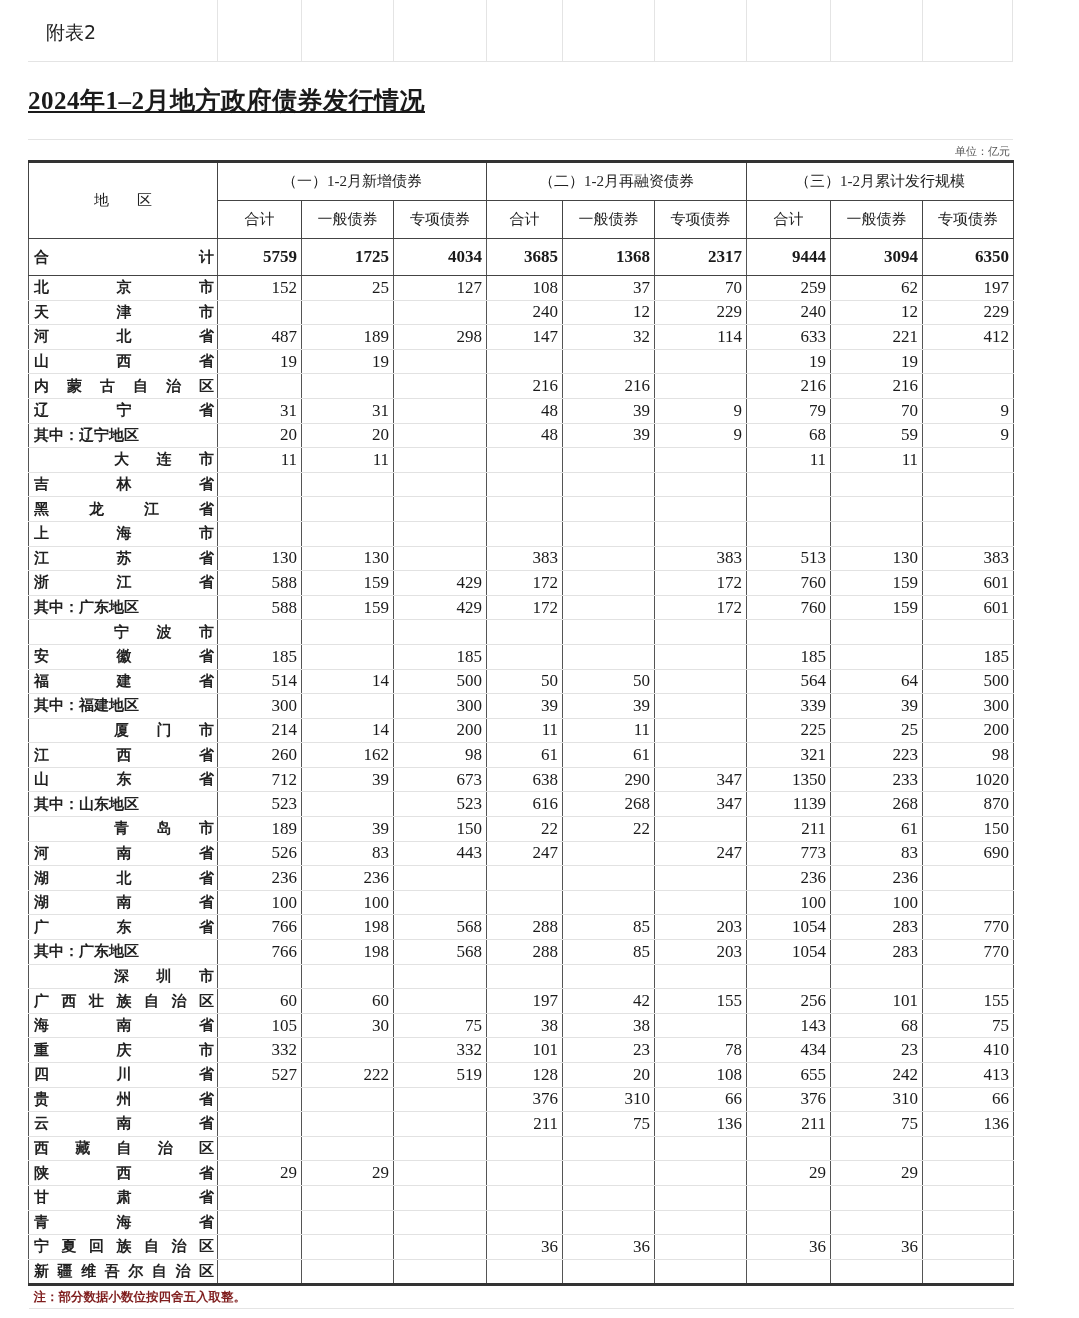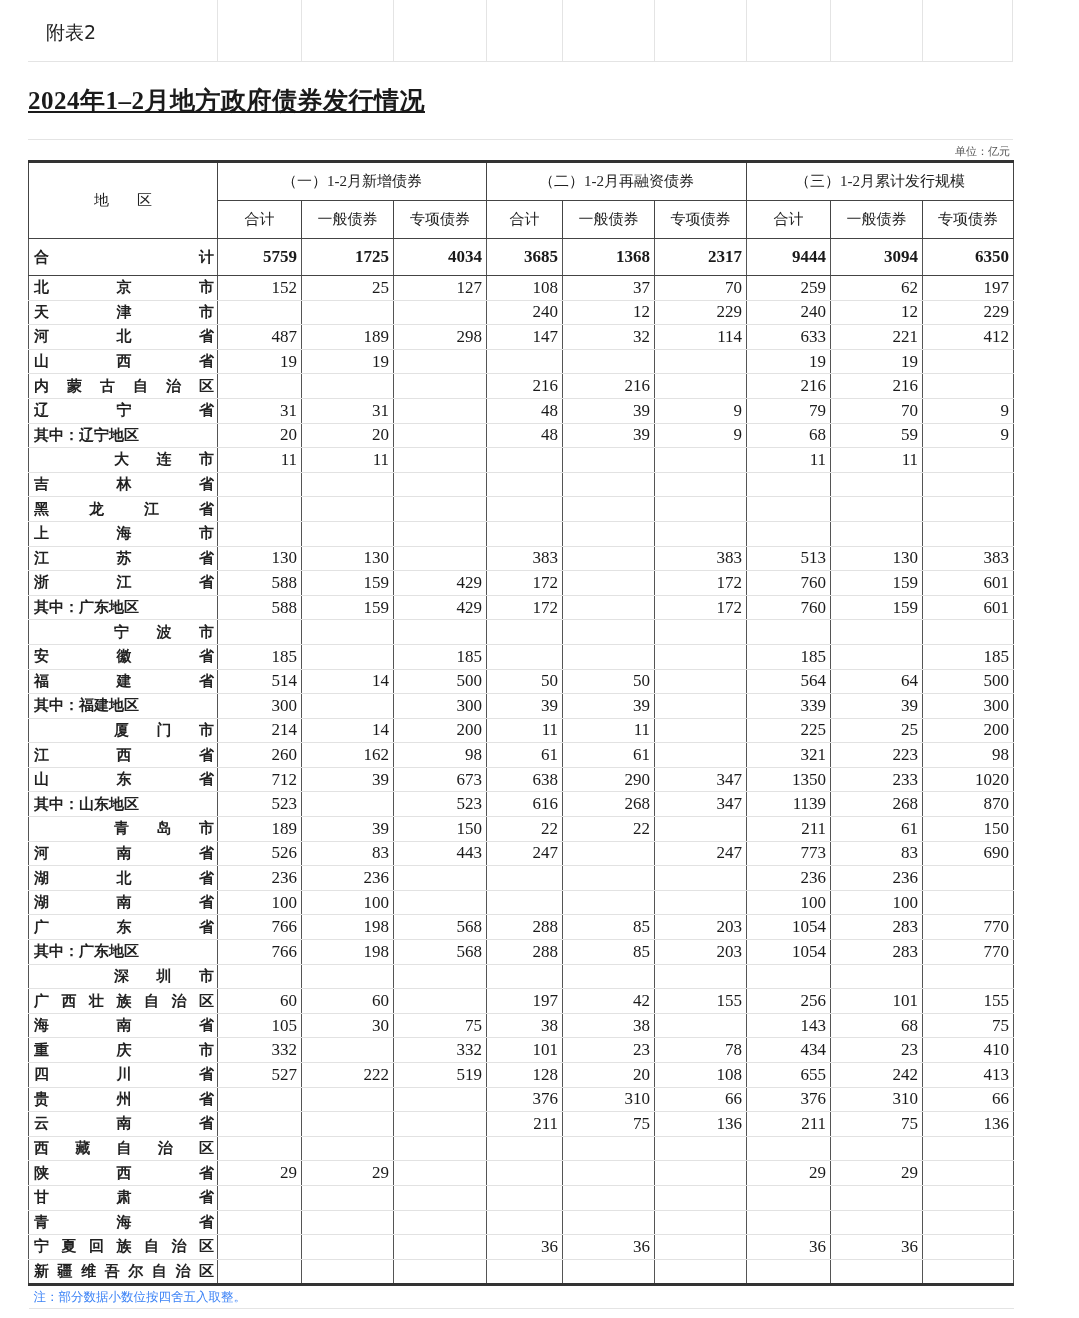--- a/index.html
+++ b/index.html
@@ -30,22 +30,22 @@
                    border-left: 1.5px solid #555; border-right: 1.5px solid #555;
                    border-bottom: 1px solid #e2e2e2; white-space: nowrap; overflow: hidden; }
   table.bonds tr.total td { height: 36px; font-weight: bold; border-bottom: 1.5px solid #444; }
   table.bonds td.region { text-align: left; padding: 0 3px 0 5px; font-family: "DejaVu Sans", sans-serif;
                           font-weight: bold; font-size: 15px; color: #222; }
   .rname { display: flex; justify-content: space-between; width: 100%; }
   .rname.sub { }
   .rname.city { padding-left: 80px; box-sizing: border-box; }
   table.bonds tbody tr:last-child td { border-bottom: 3px solid #333; }
   table.bonds tr.note td { border: none; border-bottom: 1px solid #e4e4e4; height: 22px;
-                           font-family: "DejaVu Sans", sans-serif; font-size: 12.5px; color: #3b82f6;
-                           text-align: left; padding-left: 5px; }
+                           font-family: "DejaVu Sans", sans-serif; font-size: 12.5px; color: #7f1d1d;
+                           text-align: left; padding-left: 5px; font-weight: bold; }
 </style>
 </head>
 <body>
 
 <div class="sheet">
   <div class="grid-bg">
     <div class="gridline-v" style="left:189px"></div>
     <div class="gridline-v" style="left:273px"></div>
     <div class="gridline-v" style="left:365px"></div>
     <div class="gridline-v" style="left:458px"></div>

